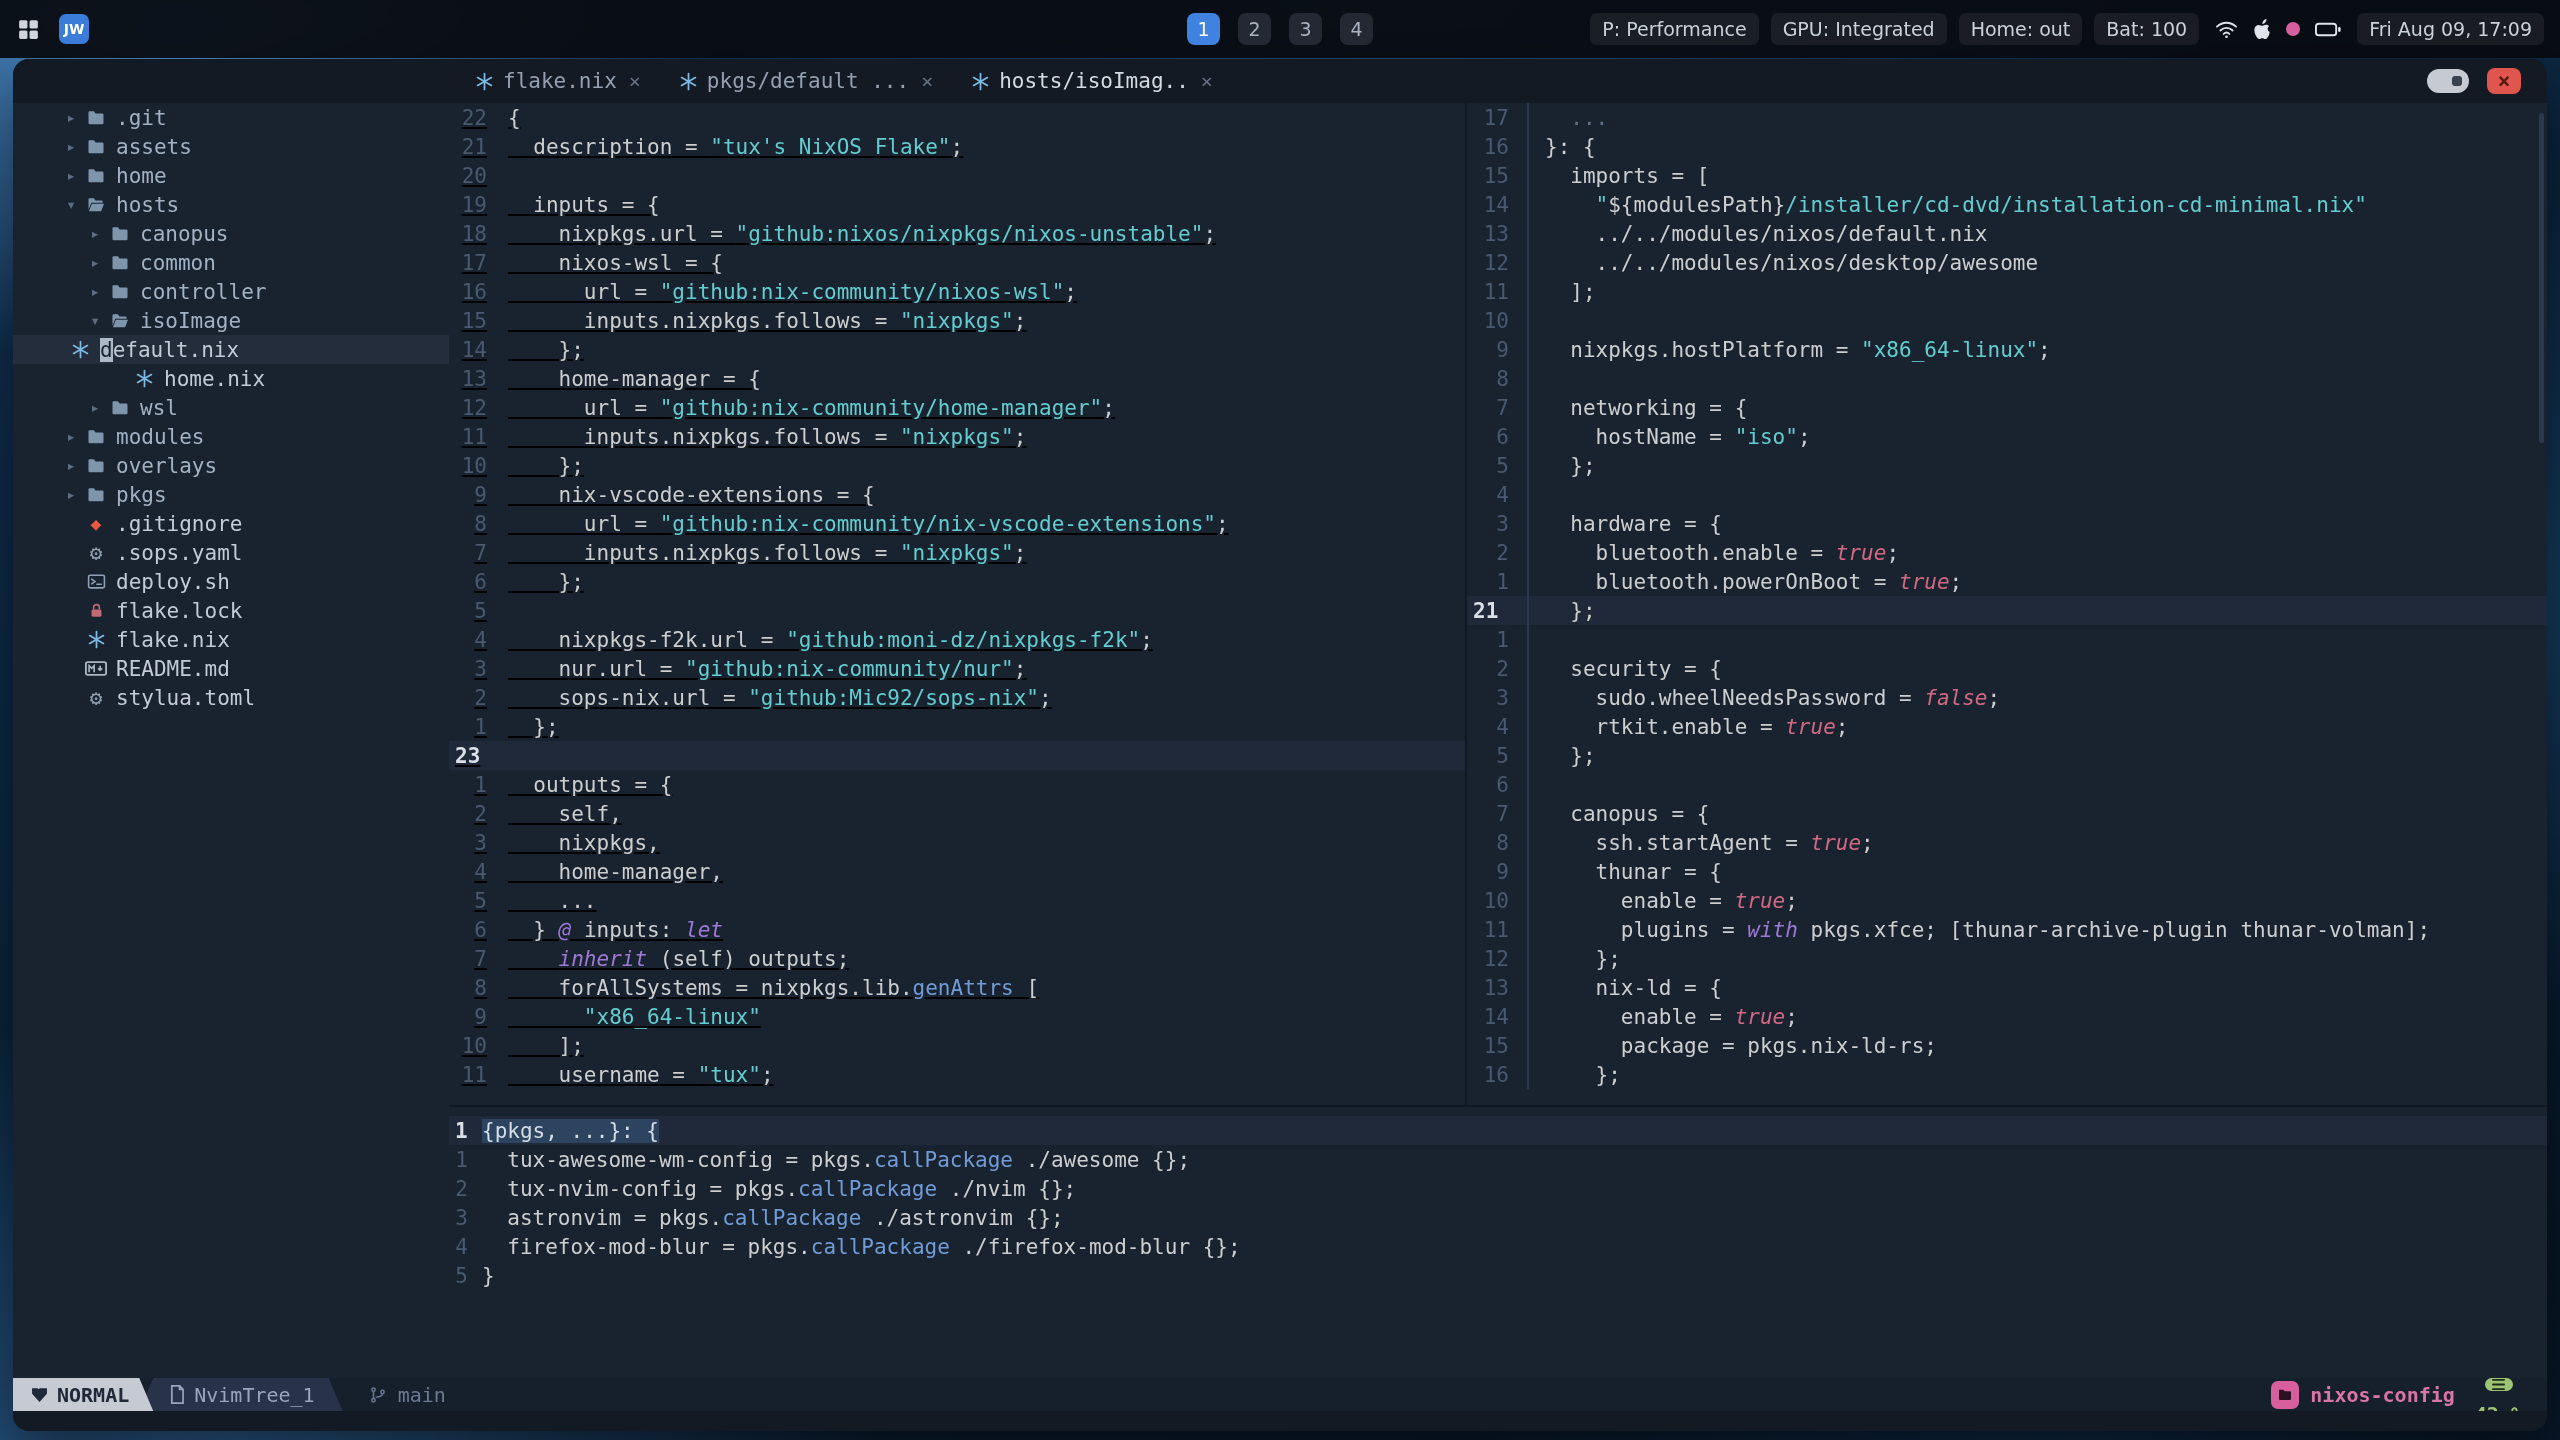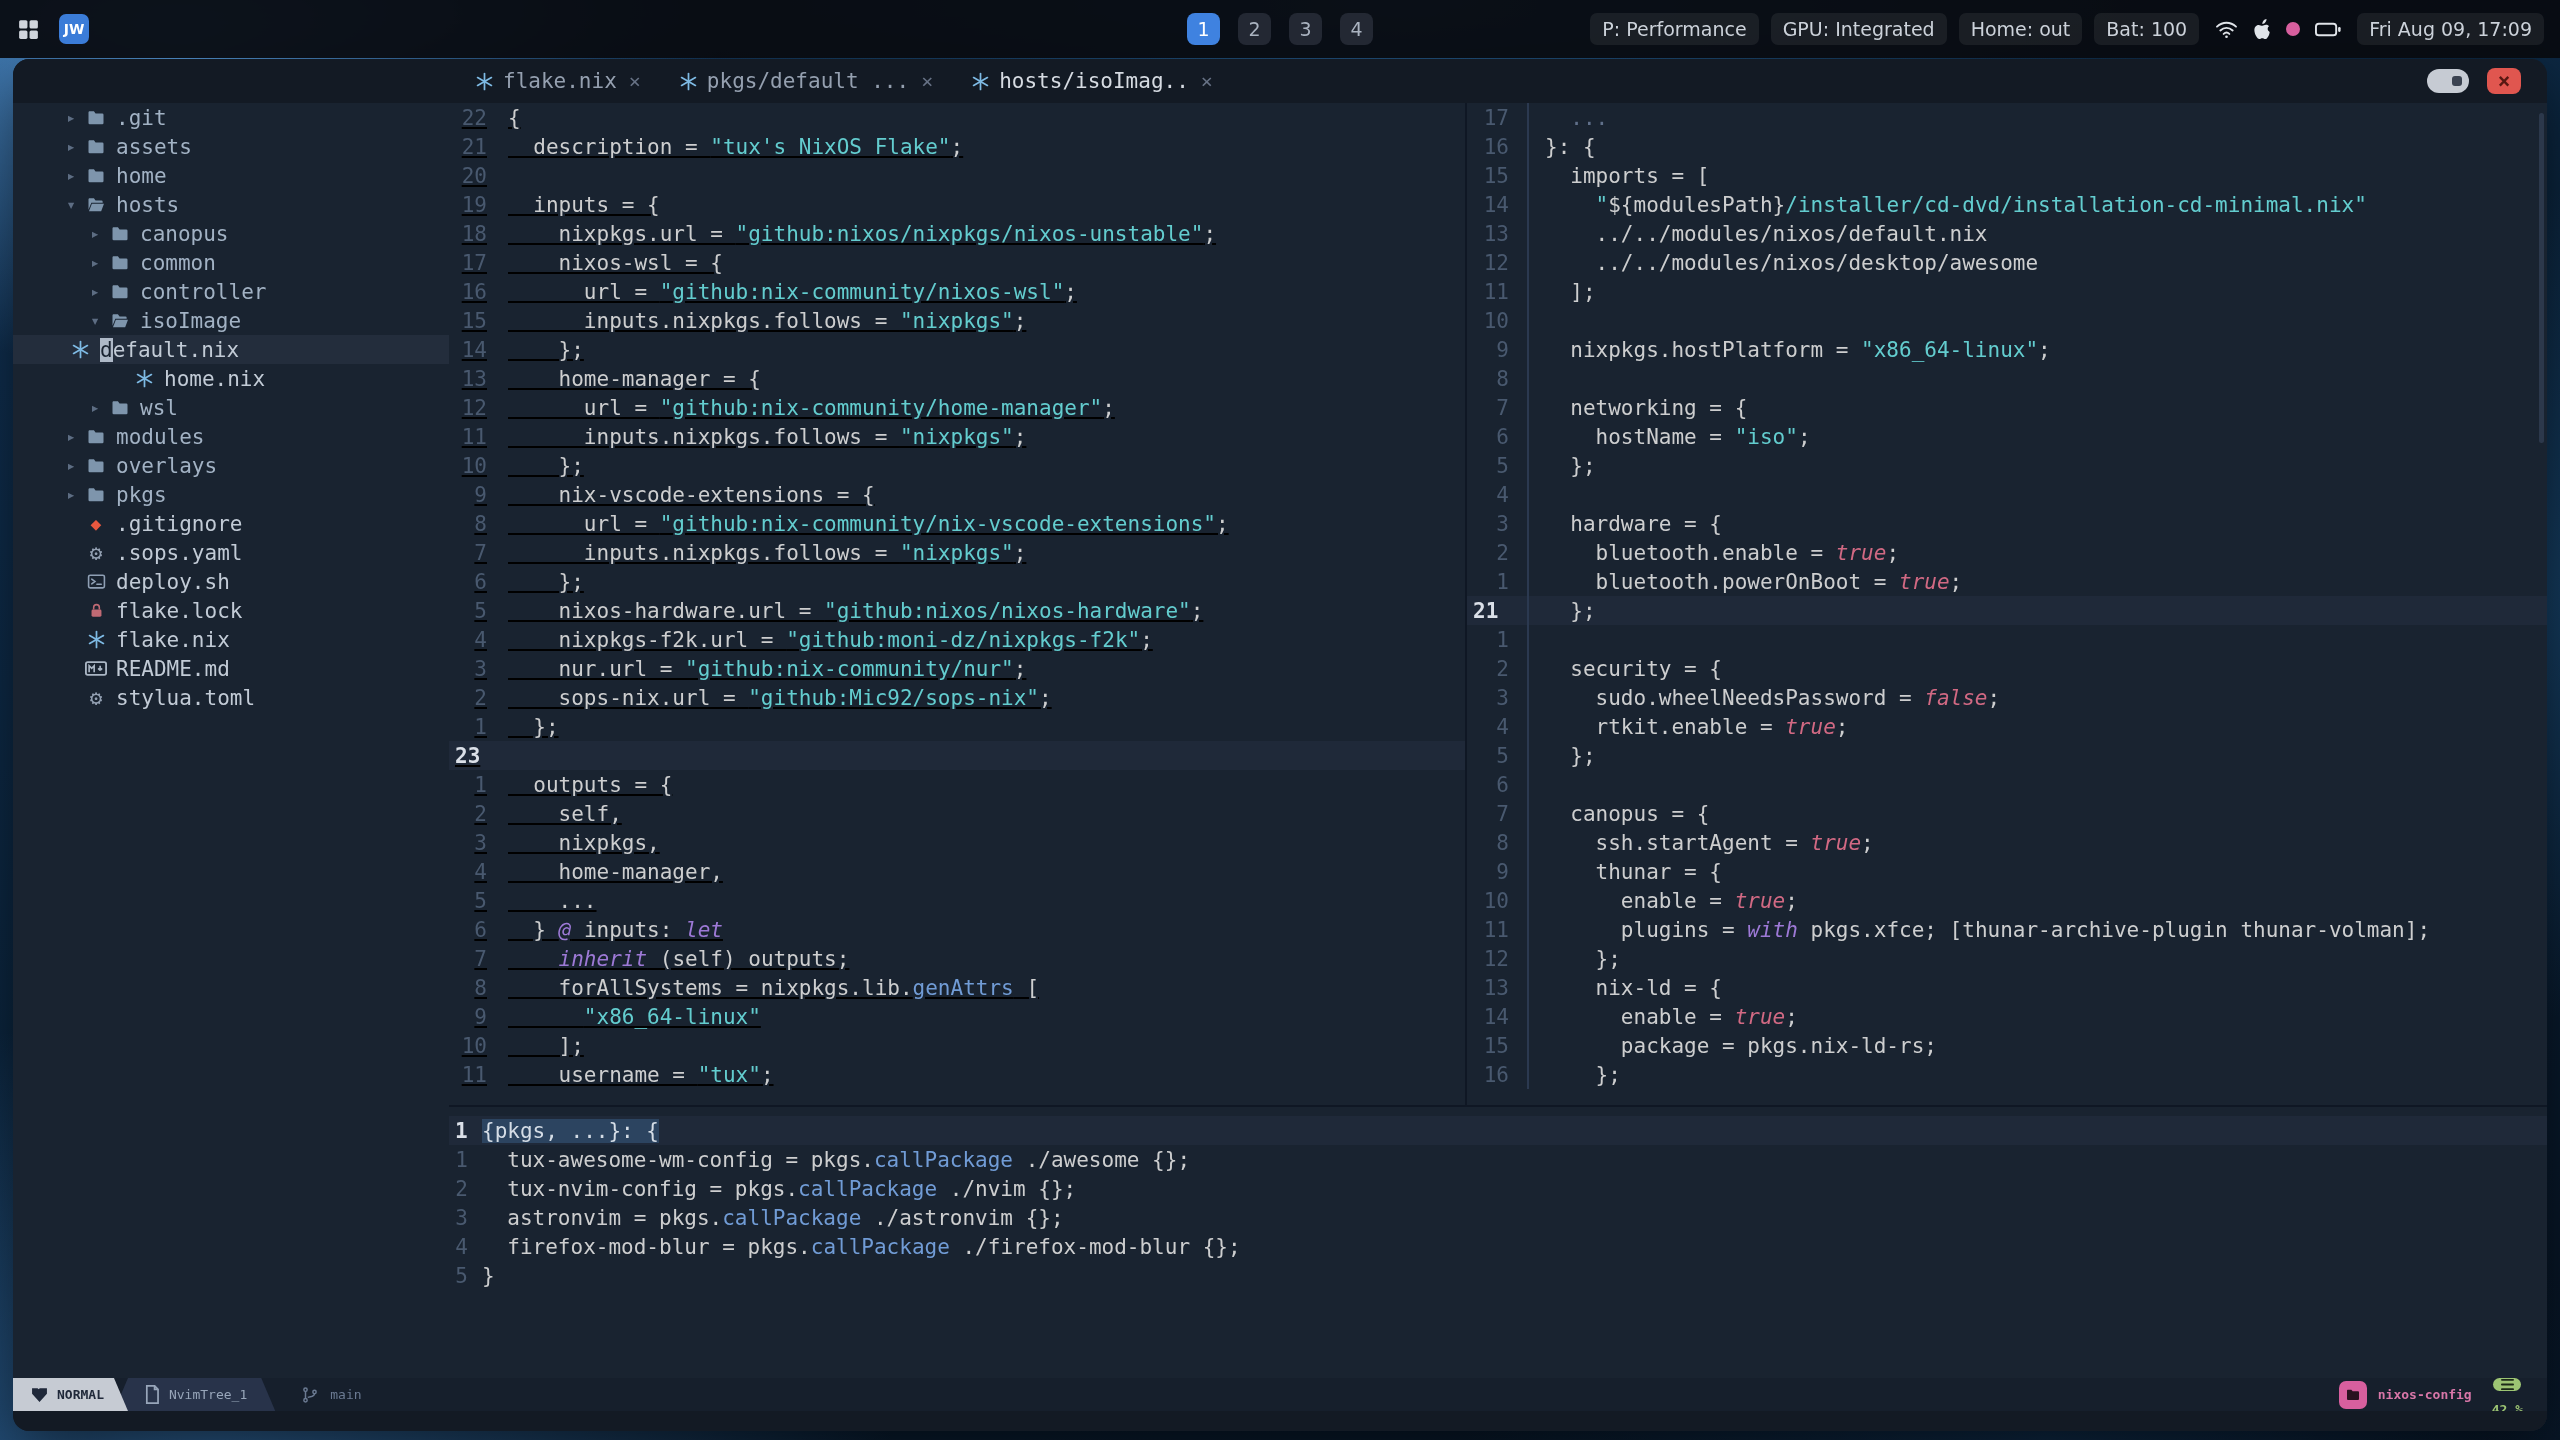--- a/index.html
+++ b/index.html
@@ -85,21 +85,21 @@
   .tk-b { color:#d16983; font-style:italic; }
   .tk-fn { color:#719cd6;margin-top:48px; }
   .tk-d { color:#60708a; }
   .tk-i { color:#cdcecf; }
   .tk-h { color:#d5dde6; background:#2c4460; }
 
   .scrollbar-thumb { position:absolute; right:3px; top:54px; width:5px; height:330px; border-radius:3px; background:#3c4a62; opacity:.55; }
 
   
   .statusline { position:absolute; left:0; right:0; top:1319px; height:33px; background:#161f2c;
-    display:flex; align-items:stretch; font-size:13px; }
+    display:flex; align-items:stretch; font-size:20px; }
   .seg { display:flex; align-items:center; }
   .seg-mode { gap:9px; padding:0 24px 0 18px; background:#c6cbd3; color:#20293a; font-weight:bold;
     clip-path:polygon(0 0, calc(100% - 14px) 0, 100% 100%, 0 100%); z-index:2; }
   .seg-file { gap:9px; padding:0 28px 0 30px; background:#28334a; color:#98a6ba; margin-left:-14px;
     clip-path:polygon(14px 0, calc(100% - 14px) 0, 100% 100%, 0 100%); z-index:1; }
   .seg-branch { gap:11px; padding-left:26px; color:#6b7a92; }
   .sl-spacer { flex:1; }
   .seg-proj { gap:11px; color:#d876a8; font-weight:bold; }
   .proj-ic { width:28px; height:28px; border-radius:7px; background:#d75f9e; color:#2a1220;
     display:flex; align-items:center; justify-content:center; }
@@ -304,21 +304,21 @@
       <div class="crow"><span class="ln">15</span><span class="code"><span class="tk-f">      inputs.nixpkgs.follows = </span><span class="tk-s">"nixpkgs"</span><span class="tk-f">;</span></span></div>
       <div class="crow"><span class="ln">14</span><span class="code"><span class="tk-f">    };</span></span></div>
       <div class="crow"><span class="ln">13</span><span class="code"><span class="tk-f">    home-manager = {</span></span></div>
       <div class="crow"><span class="ln">12</span><span class="code"><span class="tk-f">      url = </span><span class="tk-s">"github:nix-community/home-manager"</span><span class="tk-f">;</span></span></div>
       <div class="crow"><span class="ln">11</span><span class="code"><span class="tk-f">      inputs.nixpkgs.follows = </span><span class="tk-s">"nixpkgs"</span><span class="tk-f">;</span></span></div>
       <div class="crow"><span class="ln">10</span><span class="code"><span class="tk-f">    };</span></span></div>
       <div class="crow"><span class="ln">9</span><span class="code"><span class="tk-f">    nix-vscode-extensions = {</span></span></div>
       <div class="crow"><span class="ln">8</span><span class="code"><span class="tk-f">      url = </span><span class="tk-s">"github:nix-community/nix-vscode-extensions"</span><span class="tk-f">;</span></span></div>
       <div class="crow"><span class="ln">7</span><span class="code"><span class="tk-f">      inputs.nixpkgs.follows = </span><span class="tk-s">"nixpkgs"</span><span class="tk-f">;</span></span></div>
       <div class="crow"><span class="ln">6</span><span class="code"><span class="tk-f">    };</span></span></div>
-      <div class="crow"><span class="ln">5</span><span class="code"><span class="tk-f">    nixos-hardware.url = </span><span class="tk-s">"github:nixos/nixos-hardware"</span><span class="tk-f">;</span></span></div>
+      <div class="crow"><span class="ln">5</span></div>
       <div class="crow"><span class="ln">4</span><span class="code"><span class="tk-f">    nixpkgs-f2k.url = </span><span class="tk-s">"github:moni-dz/nixpkgs-f2k"</span><span class="tk-f">;</span></span></div>
       <div class="crow"><span class="ln">3</span><span class="code"><span class="tk-f">    nur.url = </span><span class="tk-s">"github:nix-community/nur"</span><span class="tk-f">;</span></span></div>
       <div class="crow"><span class="ln">2</span><span class="code"><span class="tk-f">    sops-nix.url = </span><span class="tk-s">"github:Mic92/sops-nix"</span><span class="tk-f">;</span></span></div>
       <div class="crow"><span class="ln">1</span><span class="code"><span class="tk-f">  };</span></span></div>
       <div class="crow cur"><span class="ln lncur">23</span><span class="code"></span></div>
       <div class="crow"><span class="ln">1</span><span class="code"><span class="tk-f">  outputs = {</span></span></div>
       <div class="crow"><span class="ln">2</span><span class="code"><span class="tk-f">    self,</span></span></div>
       <div class="crow"><span class="ln">3</span><span class="code"><span class="tk-f">    nixpkgs,</span></span></div>
       <div class="crow"><span class="ln">4</span><span class="code"><span class="tk-f">    home-manager,</span></span></div>
       <div class="crow"><span class="ln">5</span><span class="code"><span class="tk-f">    ...</span></span></div>

